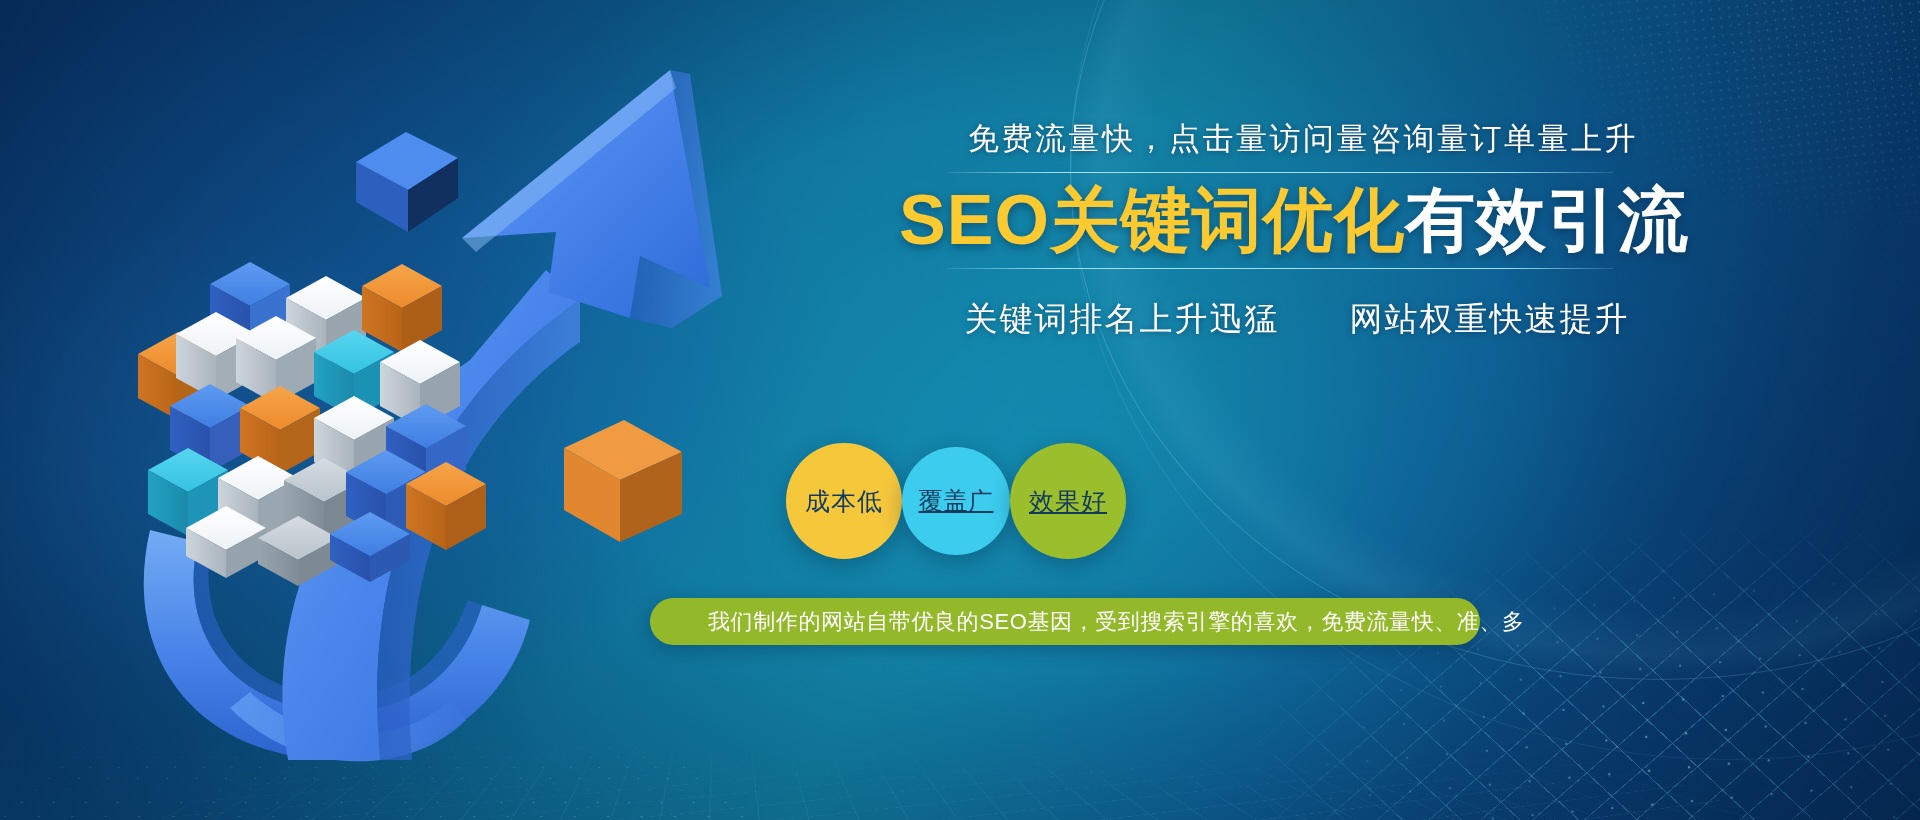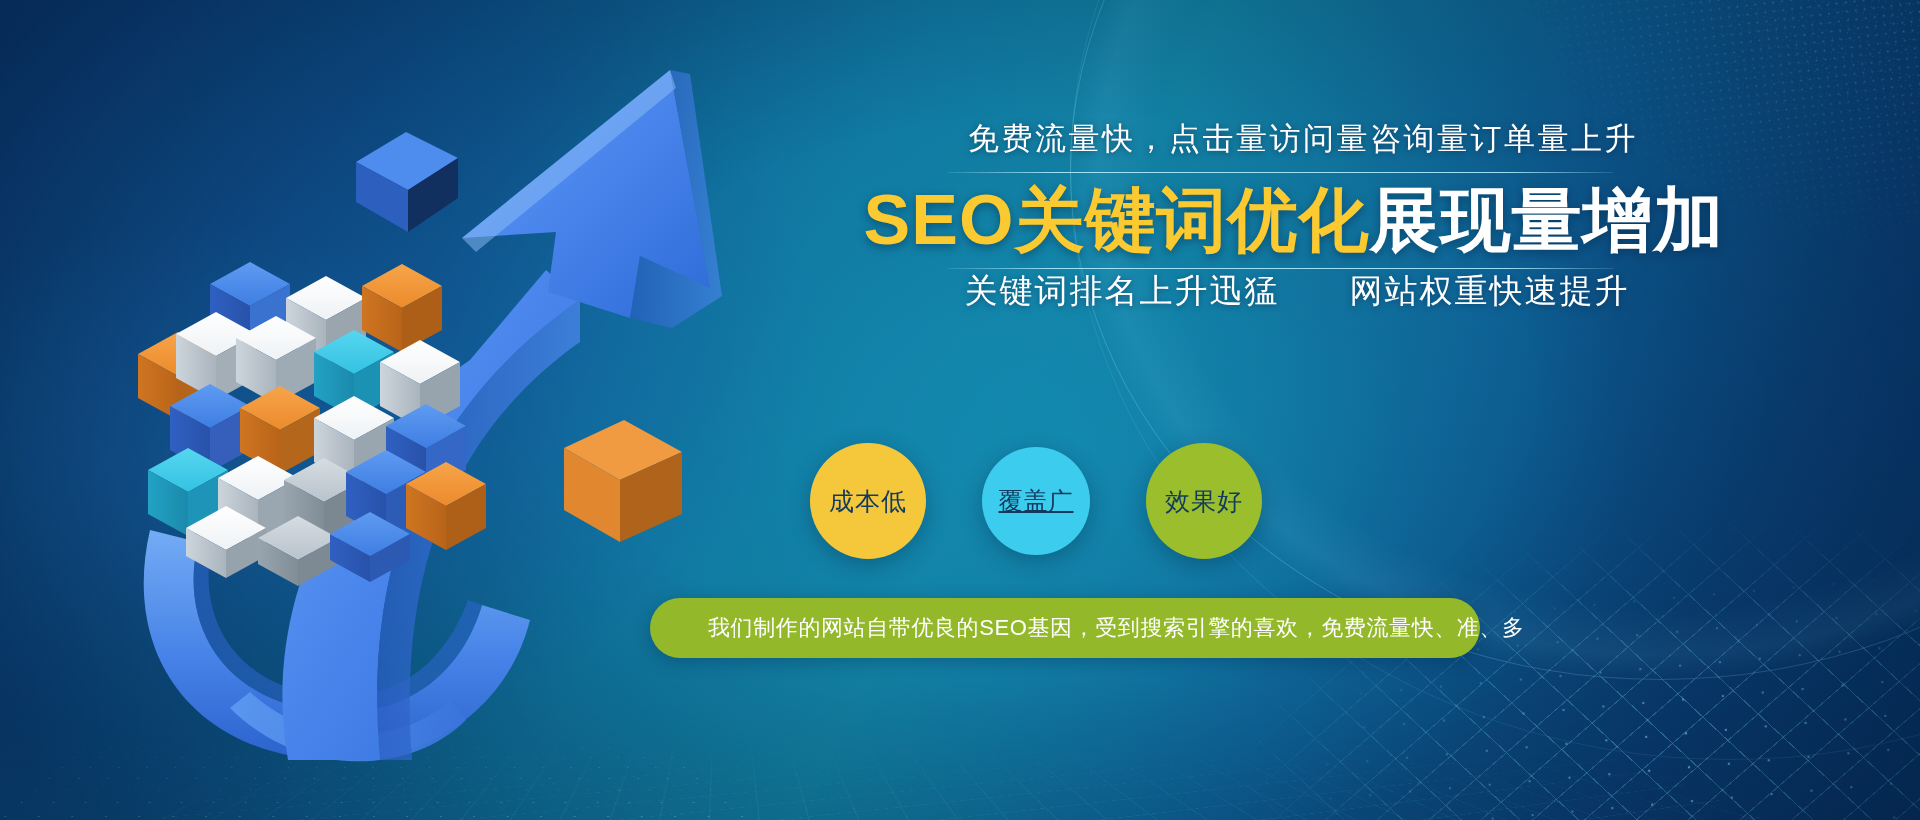--- a/index.html
+++ b/index.html
@@ -127,40 +127,40 @@
 
   .headline{
     text-align:center;font-size:70px;font-weight:bold;letter-spacing:1px;
     line-height:1.12;margin-top:8px;white-space:nowrap;padding-left:28px;
   }
   .headline .hl-yellow{color:#fbc930;text-shadow:0 3px 10px rgba(2,30,62,.45);}
   .headline .hl-white{color:#ffffff;text-shadow:0 3px 10px rgba(2,30,62,.45);}
 
   .subline-bottom{
     text-align:center;font-size:33px;color:#ffffff;letter-spacing:2px;
-    padding-left:34px;
+    margin-top:28px;padding-left:34px;
     text-shadow:0 1px 6px rgba(2,30,62,.5);
   }
 
   .badges{
-    position:absolute;left:120px;top:318px;width:640px;height:130px;
-    display:flex;align-items:center;gap:56px;
+    position:absolute;left:96px;top:318px;width:640px;height:130px;
+    display:flex;align-items:center;
   }
   .badge{
     width:116px;height:116px;border-radius:50%;
     display:flex;align-items:center;justify-content:center;
     font-size:25px;letter-spacing:1px;color:#123a5e;
     box-shadow:0 6px 22px rgba(2,28,60,.30);
   }
   .badge.b1{background:#f5c83c;}
   .badge.b2{background:#3ccdee;width:108px;height:108px;font-size:24px;text-decoration:underline;}
-  .badge.b3{background:#9abe2c;}
+  .badge.b3{background:#9abe2c;text-decoration:underline;}
 
   .greenbar{
-    position:absolute;left:-40px;top:480px;width:830px;height:60px;
+    position:absolute;left:-40px;top:480px;width:830px;height:47px;
     background:#93b92b;border-radius:31px;
     display:flex;align-items:center;
     box-shadow:0 4px 18px rgba(2,30,60,.30);
   }
   .greenbar span{
     color:#ffffff;font-size:22px;letter-spacing:.6px;white-space:nowrap;
     padding-left:58px;
   }
 </style>
 </head>
@@ -393,21 +393,21 @@
     </svg>
   </div>
 
   <div class="content">
 
     <div class="subline-top">免费流量快，点击量访问量咨询量订单量上升</div>
 
     <div class="rule"></div>
 
     <div class="headline">
-      <span class="hl-yellow">SEO关键词优化</span><span class="hl-white">展现量增加</span>
+      <span class="hl-yellow">SEO关键词优化</span><span class="hl-white">有效引流</span>
     </div>
 
     <div class="rule lower"></div>
 
     <div class="subline-bottom">关键词排名上升迅猛　　网站权重快速提升</div>
 
     <div class="badges">
       <div class="badge b1">
         <span>成本低</span>
       </div>

